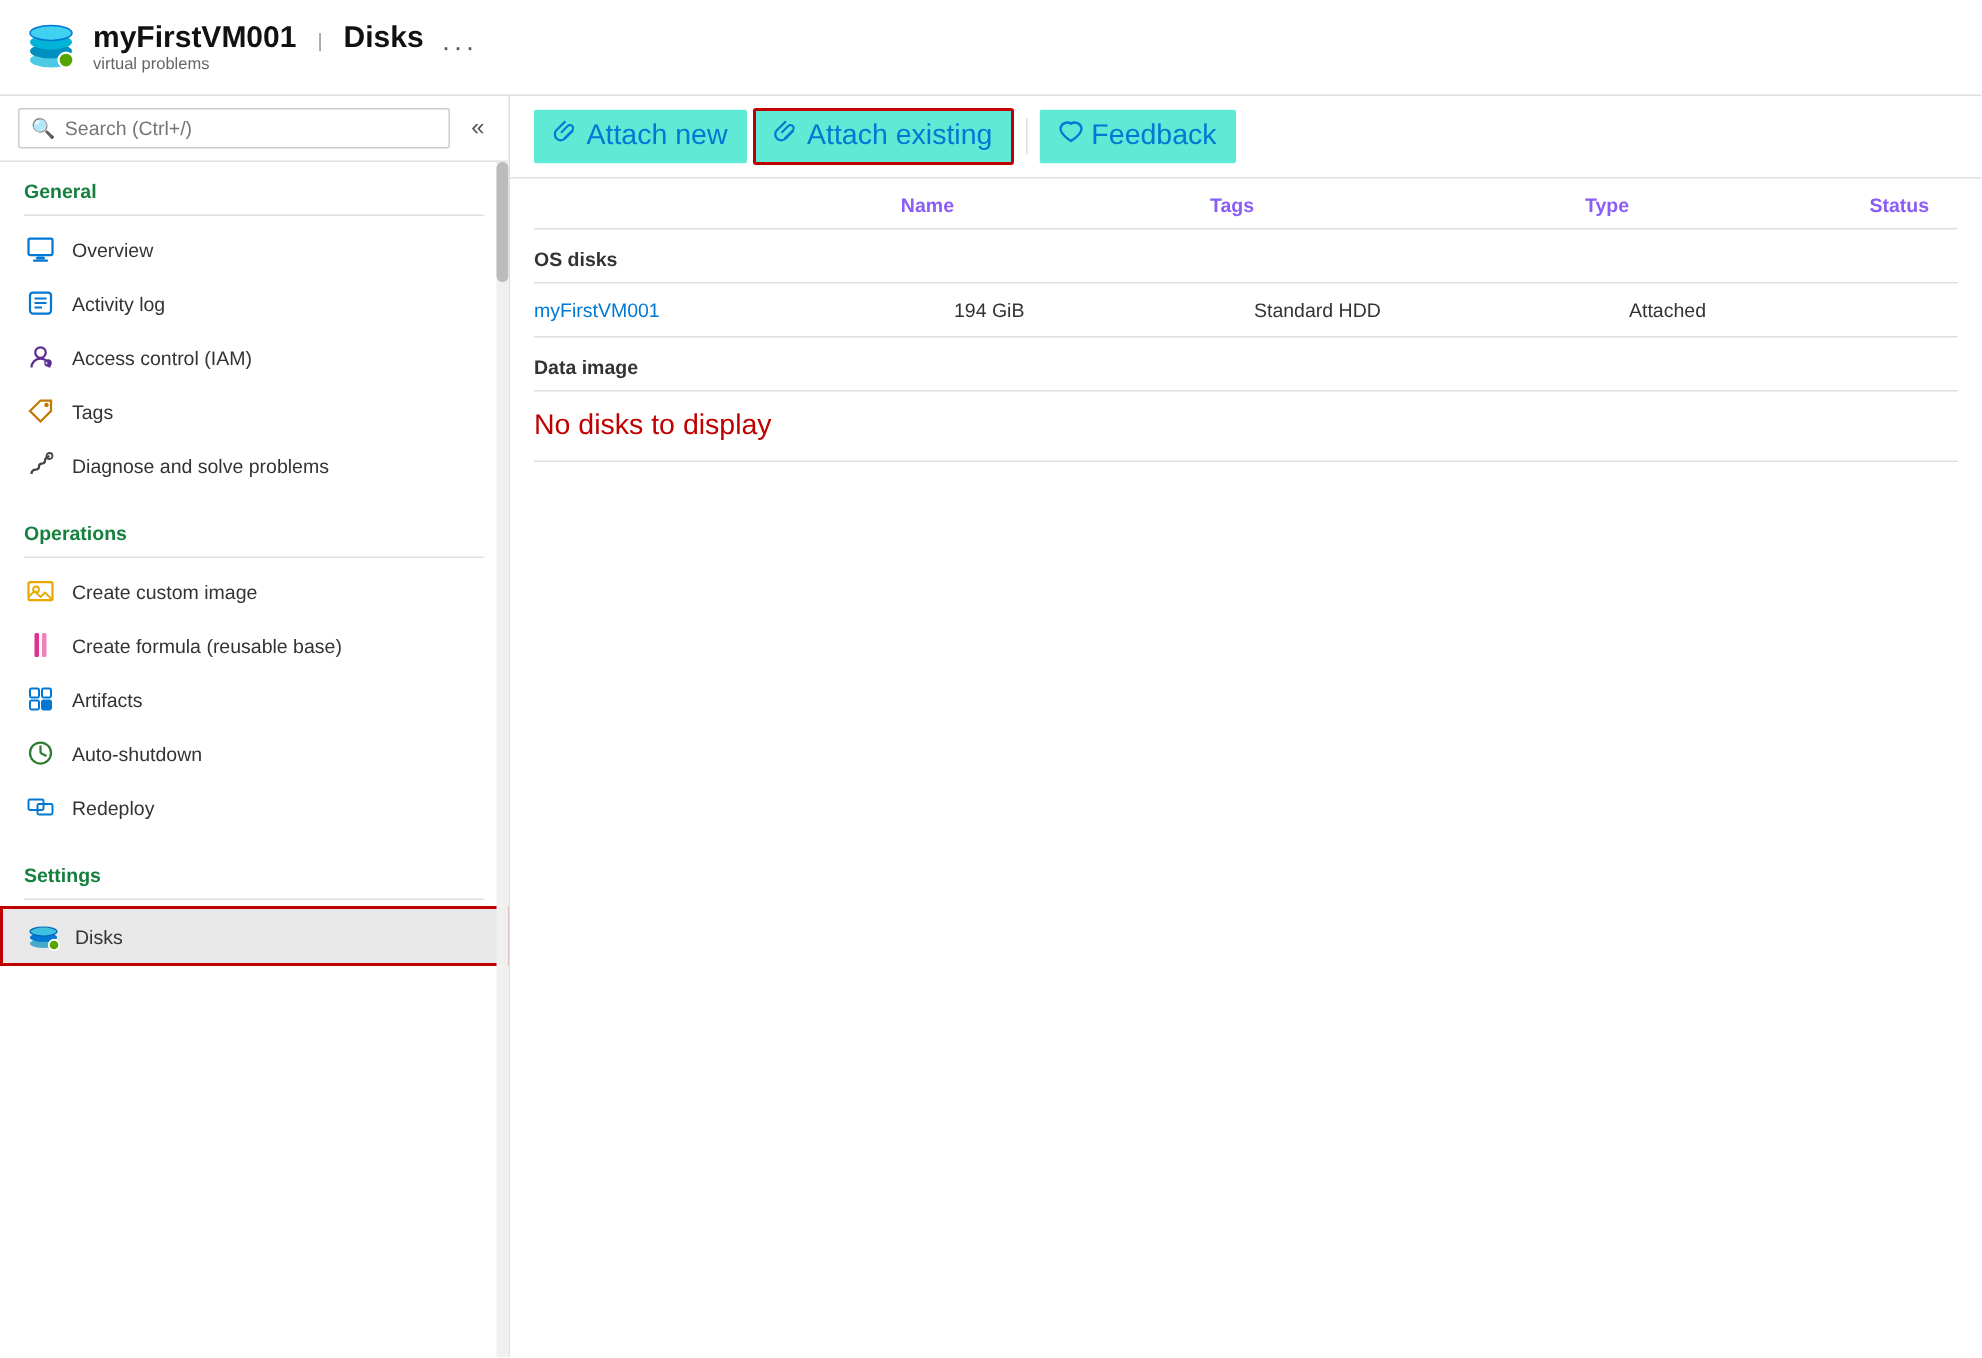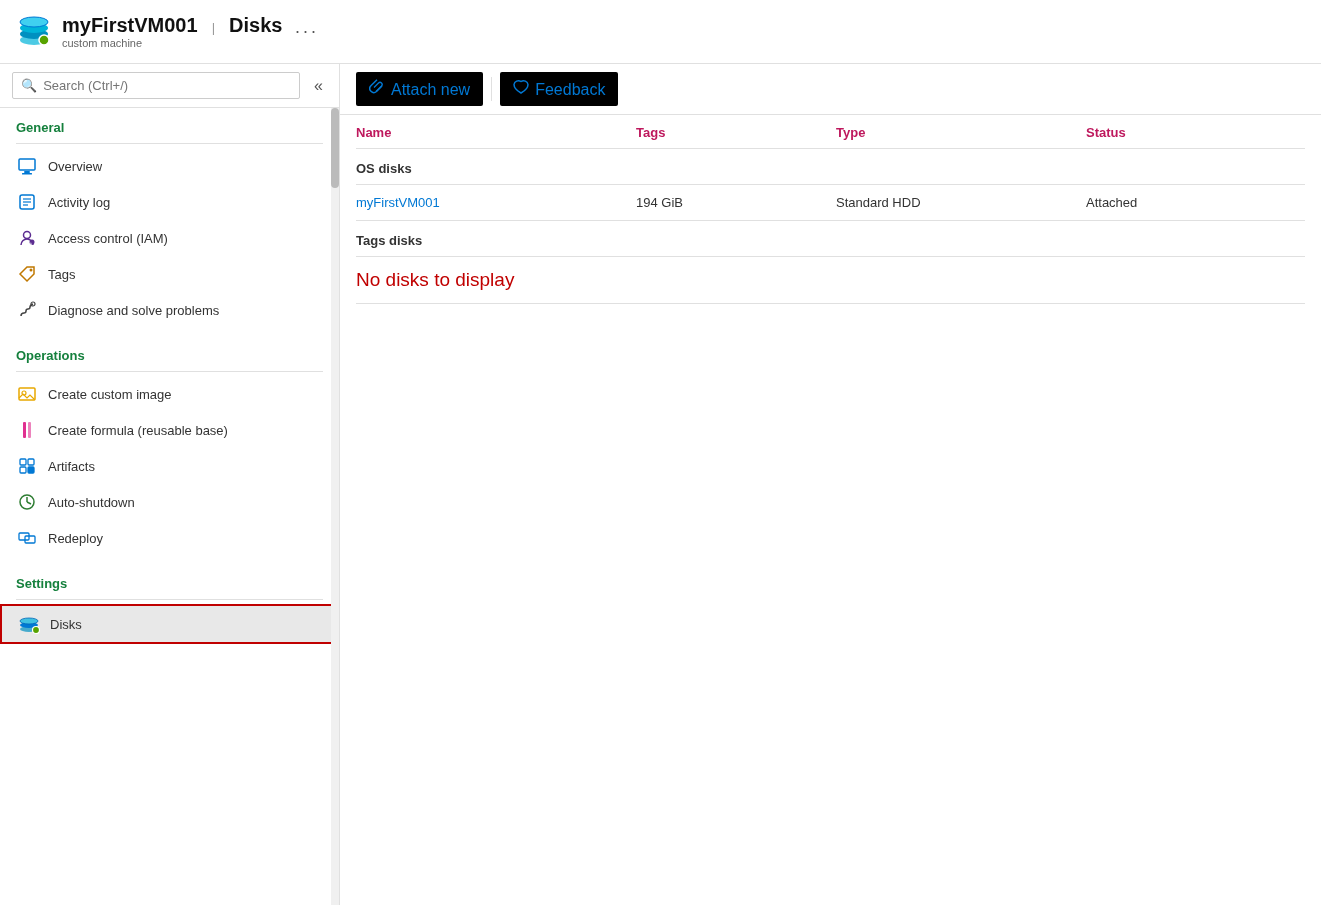--- a/index.html
+++ b/index.html
@@ -31,28 +31,28 @@
     .sidebar-section-title { font-size: 13px; font-weight: 600; color: #15803d; padding: 12px 16px 4px 16px; }
     .sidebar-divider { border: none; border-top: 1px solid #e0e0e0; margin: 4px 16px; }
     .sidebar-item { display: flex; align-items: center; padding: 7px 16px; cursor: pointer; color: #333; }
     .sidebar-item.active { background: #e8e8e8; border: 2px solid #c00000; }
     .sidebar-item-icon { width: 22px; height: 22px; margin-right: 10px; display: flex; align-items: center; justify-content: center; flex-shrink: 0; }
     .sidebar-item-label { font-size: 13px; }
 
     
     .content { flex: 1; display: flex; flex-direction: column; overflow: hidden; }
     .toolbar { display: flex; align-items: center; padding: 8px 16px; border-bottom: 1px solid #e0e0e0; gap: 4px; }
-    .toolbar-btn { display: flex; align-items: flex-end; padding: 6px 12px; background: #000000; border: 1px solid transparent; cursor: pointer; color: #0078d4; font-size: 16px; border-radius: 2px; }
+    .toolbar-btn { display: flex; align-items: flex-start; padding: 6px 12px; background: #5eead4; border: 1px solid transparent; cursor: pointer; color: #0078d4; font-size: 19px; border-radius: 2px; }
     .toolbar-btn.selected { border: 2px solid #c00000; }
     .toolbar-btn-icon { margin-right: 6px; font-size: 16px; }
     .toolbar-separator { width: 1px; height: 24px; background: #e0e0e0; margin: 0 4px; }
 
     .table-area { flex: 1; overflow-y: auto; padding: 0 16px; }
     .table-header { display: grid; grid-template-columns: 280px 200px 250px 200px; padding: 10px 0 8px 0; border-bottom: 1px solid #e0e0e0; }
-    .table-header-cell { font-size: 13px; font-weight: 600; color: #be185d; }
+    .table-header-cell { font-size: 13px; font-weight: 600; color: #8b5cf6; text-align: right; }
     .table-section-header { font-size: 13px; font-weight: 600; color: #333; padding: 12px 0 8px 0; border-bottom: 1px solid #e0e0e0; }
     .table-row { display: grid; grid-template-columns: 280px 200px 250px 200px; padding: 10px 0; border-bottom: 1px solid #e0e0e0; align-items: center; }
     .table-cell { font-size: 13px; color: #333; }
     .table-cell.link { color: #0078d4; cursor: pointer; text-decoration: none; }
     .no-data { color: #c00000; font-size: 19px; padding: 12px 0; border-bottom: 1px solid #e0e0e0; }
     .icon-clip { color: #0078d4; font-size: 16px; }
     .icon-heart { color: #0078d4; font-size: 16px; }
 
     
     .icon-overview { color: #0078d4; }
@@ -73,21 +73,21 @@
 
       <circle cx="28" cy="28" r="5" fill="#57a300" stroke="#fff" stroke-width="1.5"></circle>
     </svg>
   </div>
   <div class="header-text-block">
     <div style="display:flex; align-items:baseline; gap:6px;">
       <span class="header-title">myFirstVM001</span>
       <span class="header-separator">|</span>
       <span class="header-title">Disks</span>
     </div>
-    <div style="font-size:11px;color:#666;">custom machine</div>
+    <div style="font-size:11px;color:#666;">virtual problems</div>
   </div>
   <span class="header-more">···</span>
 </div>
 
 <div class="main-layout">
 
   <div class="sidebar">
     <div class="sidebar-search-row">
       <div class="sidebar-search">
         <span class="sidebar-search-icon">🔍</span>
@@ -242,20 +242,29 @@
       <button class="toolbar-btn">
         <span class="toolbar-btn-icon icon-clip">
           <svg width="16" height="16" viewBox="0 0 16 16">
               <path d="M13 7L7.5 12.5a4 4 0 01-5.6-5.7L8 0.8" fill="none" stroke="#0078d4" stroke-width="1.5"></path>
               <path d="M5 8.5L9.5 4a2.1 2.1 0 013 3L7 12.5" fill="none" stroke="#0078d4" stroke-width="1.3"></path>
             </svg>
         </span>
         <span>Attach new</span>
       </button>
 
+      <button class="toolbar-btn selected">
+        <span class="toolbar-btn-icon icon-clip">
+          <svg width="16" height="16" viewBox="0 0 16 16">
+              <path d="M13 7L7.5 12.5a4 4 0 01-5.6-5.7L8 0.8" fill="none" stroke="#0078d4" stroke-width="1.5"></path>
+              <path d="M5 8.5L9.5 4a2.1 2.1 0 013 3L7 12.5" fill="none" stroke="#0078d4" stroke-width="1.3"></path>
+            </svg>
+        </span>
+        <span>Attach existing</span>
+      </button>
 
       <div class="toolbar-separator"></div>
 
       <button class="toolbar-btn">
         <span class="toolbar-btn-icon icon-heart">
           <svg width="16" height="16" viewBox="0 0 16 16">
               <path d="M8 14S1 10 1 5.5A4.5 4.5 0 018 2.5 4.5 4.5 0 0115 5.5C15 10 8 14 8 14z" fill="none" stroke="#0078d4" stroke-width="1.5"></path>
             </svg>
         </span>
         <span>Feedback</span>
@@ -272,18 +281,18 @@
 
       <div class="table-section-header">OS disks</div>
 
       <div class="table-row">
         <div class="table-cell link">myFirstVM001</div>
         <div class="table-cell">194 GiB</div>
         <div class="table-cell">Standard HDD</div>
         <div class="table-cell">Attached</div>
       </div>
 
-      <div class="table-section-header">Tags disks</div>
+      <div class="table-section-header">Data image</div>
 
       <div class="no-data">No disks to display</div>
     </div>
   </div>
 </div>
 
 </body></html>

